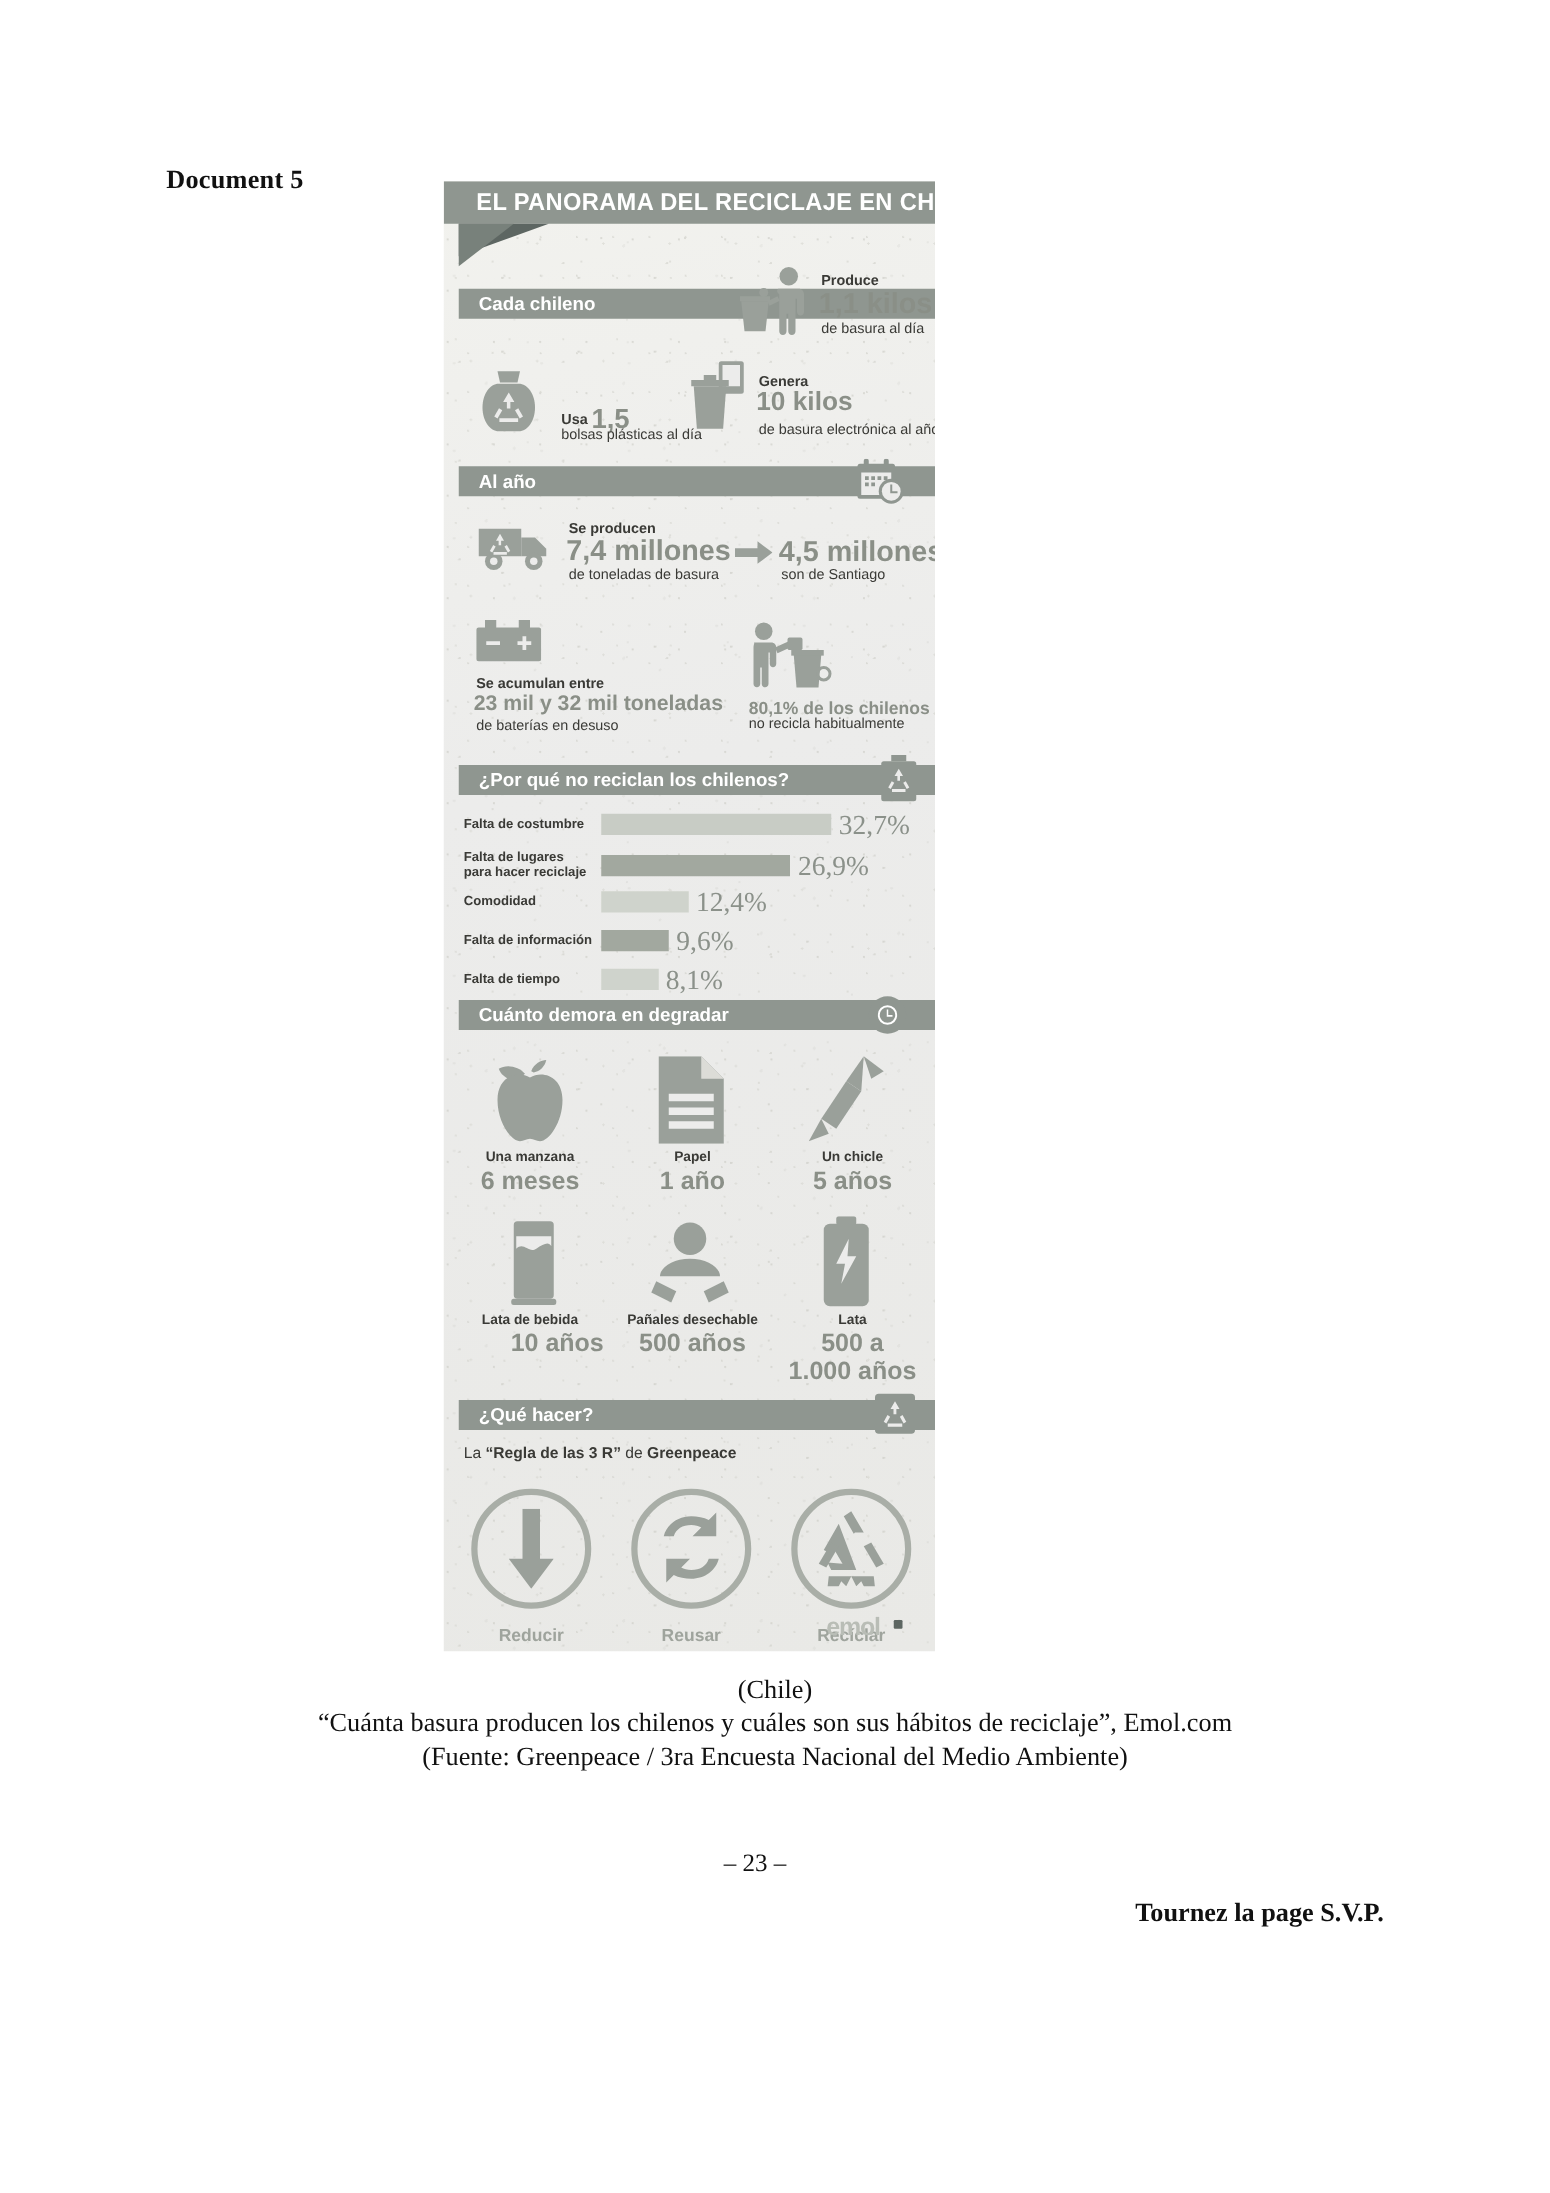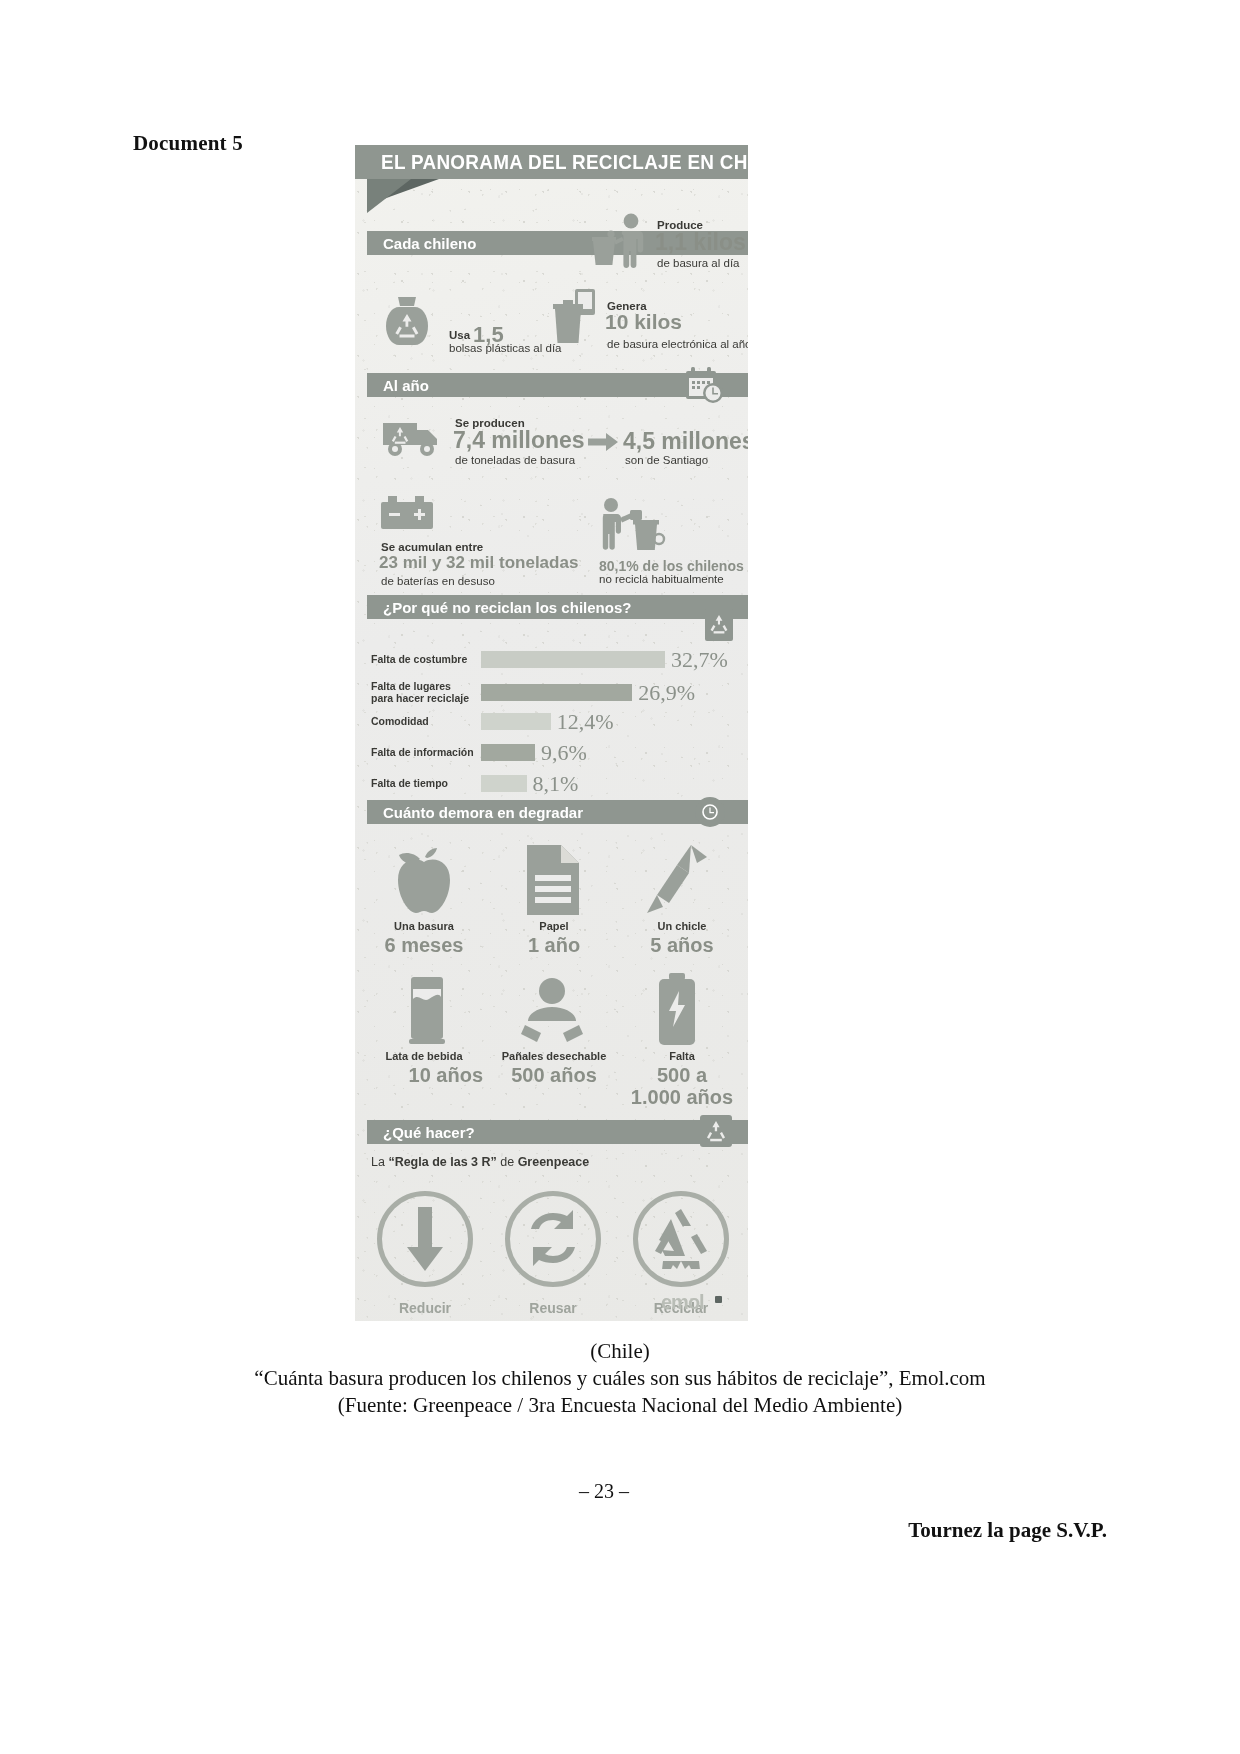--- a/index.html
+++ b/index.html
@@ -397,21 +397,21 @@
     <path d="M8 17h14c2.4 0 4 1.8 4 4v13c0 1.7-1.2 2.8-2.6 2.8S20.8 35.7 20.8 34v-9h-1v25c0 1.7-1.2 2.8-2.7 2.8S14.4 51.7 14.4 50V37h-1.2v13c0 1.7-1.2 2.8-2.7 2.8S7.8 51.7 7.8 50V21c0-2.2 1.2-4 .2-4z"></path>
     <path d="M25 21l11-5 2 4.5-11 5z"></path>
     <rect x="35" y="13" width="12" height="10" rx="1.5"></rect>
     <path d="M40 27h22l-2.2 26H42.2z"></path>
     <rect x="38" y="23" width="26" height="4.5"></rect>
     <circle cx="64" cy="42" r="5" fill="none" stroke="#9aa09a" stroke-width="2.4"></circle>
   </svg>
   <div class="ig-mid" style="left:244px; top:412px; font-size:14px;">80,1% de los chilenos</div>
   <div class="ig-small" style="left:244px; top:428px; font-weight:normal;">no recicla habitualmente</div>
 
-  <div class="sec-bar" style="top:450px;">
+  <div class="sec-bar" style="top:467px;">
     <span>¿Por qué no reciclan los chilenos?</span>
   </div>
   <svg class="icon" style="left:348px; top:458px;" width="32" height="40" viewBox="0 0 32 40">
     <rect x="2" y="6" width="28" height="32" rx="2" fill="#8f9690"></rect>
     <rect x="10" y="1" width="12" height="5" fill="#8f9690"></rect>
     <g fill="#ececeb">
       <path d="M16 12l3.4 5.8h-2.4v3.8h-2.1v-3.8h-2.3z"></path>
       <path d="M10.4 22l-2.8 5 2 1.2 2.8-5z"></path>
       <path d="M21.6 22l2.8 5-2 1.2-2.8-5z"></path>
       <path d="M10.6 28.2h10.8v2.3H10.6z"></path>
@@ -489,41 +489,41 @@
     <path d="M10 50l16 8-4 9-16-8z"></path>
     <path d="M64 50L48 58l4 9 16-8z"></path>
   </svg>
   <svg class="icon" style="left:300px; top:828px;" width="44" height="74" viewBox="0 0 44 74">
     <rect x="14" y="0" width="16" height="7" rx="2"></rect>
     <rect x="4" y="6" width="36" height="66" rx="5"></rect>
     <path d="M24 18l-10 20h7l-3 16 12-22h-7z" fill="#ececeb"></path>
   </svg>
 
   <div id="degradation">
-      <div class="deg-name" style="left: 10px; top: 775px; width: 118px;">Una basura</div>
+      <div class="deg-name" style="left: 10px; top: 775px; width: 118px;">Una manzana</div>
       <div class="deg-time" style="left: 10px; top: 789px; width: 118px;">
         <div>6 meses</div>
       </div>
       <div class="deg-name" style="left: 140px; top: 775px; width: 118px;">Papel</div>
       <div class="deg-time" style="left: 140px; top: 789px; width: 118px;">
         <div>1 año</div>
       </div>
       <div class="deg-name" style="left: 268px; top: 775px; width: 118px;">Un chicle</div>
       <div class="deg-time" style="left: 268px; top: 789px; width: 118px;">
         <div>5 años</div>
       </div>
       <div class="deg-name" style="left: 10px; top: 905px; width: 118px;">Lata de bebida</div>
       <div class="deg-time" style="left: 10px; top: 919px; width: 118px; text-align: right;">
         <div>10 años</div>
       </div>
       <div class="deg-name" style="left: 140px; top: 905px; width: 118px;">Pañales desechable</div>
       <div class="deg-time" style="left: 140px; top: 919px; width: 118px;">
         <div>500 años</div>
       </div>
-      <div class="deg-name" style="left: 268px; top: 905px; width: 118px;">Falta</div>
+      <div class="deg-name" style="left: 268px; top: 905px; width: 118px;">Lata</div>
       <div class="deg-time" style="left: 268px; top: 919px; width: 118px;">
         <div>500 a</div>
         <div>1.000 años</div>
       </div>
     </div>
 
   <div class="sec-bar" style="top:975px;">
     <span>¿Qué hacer?</span>
   </div>
   <svg class="icon" style="left:344px; top:968px;" width="34" height="36" viewBox="0 0 34 36">

